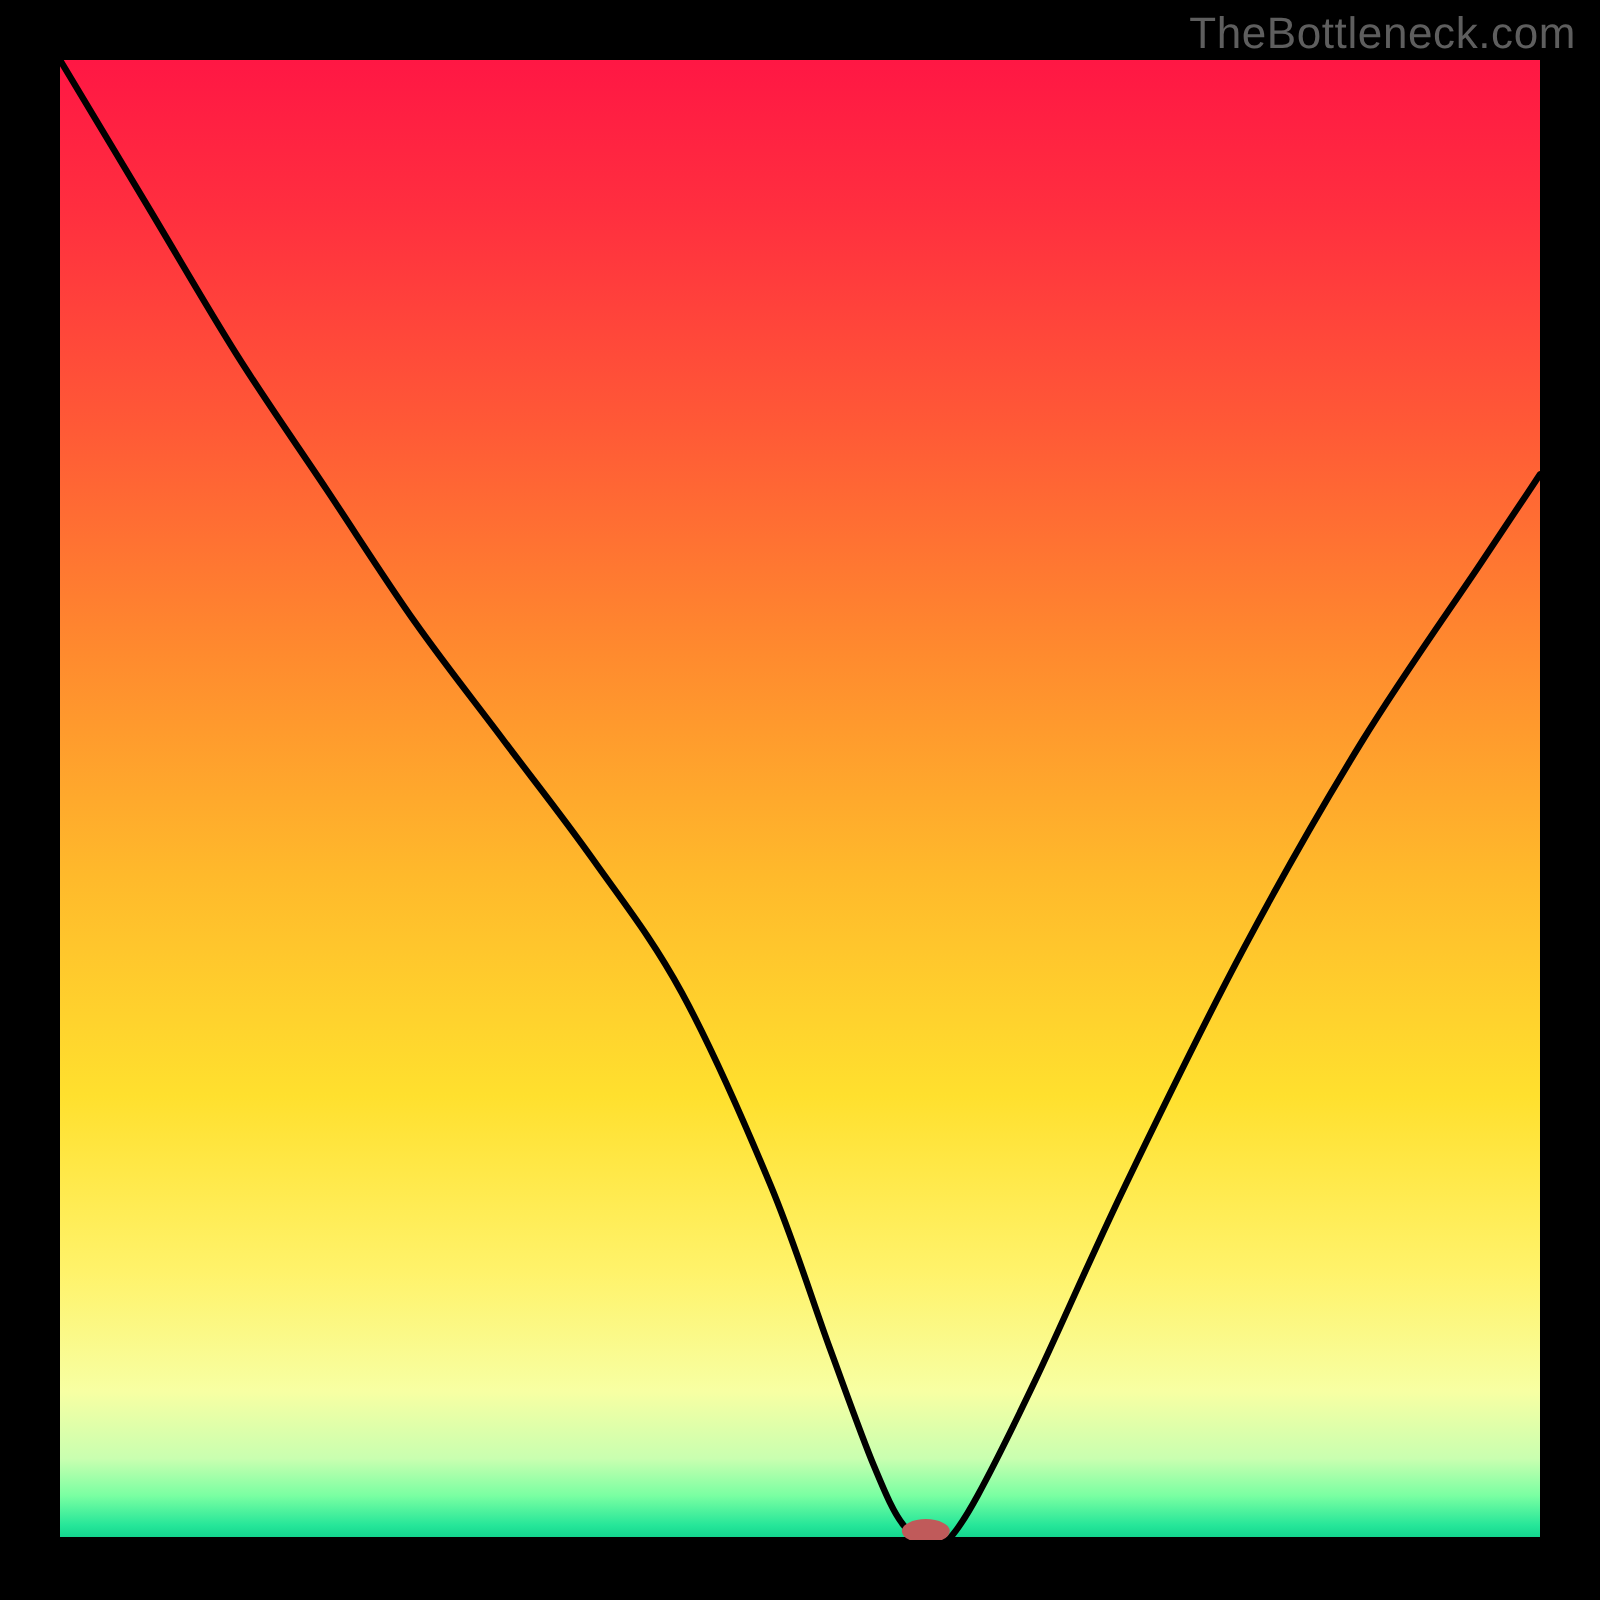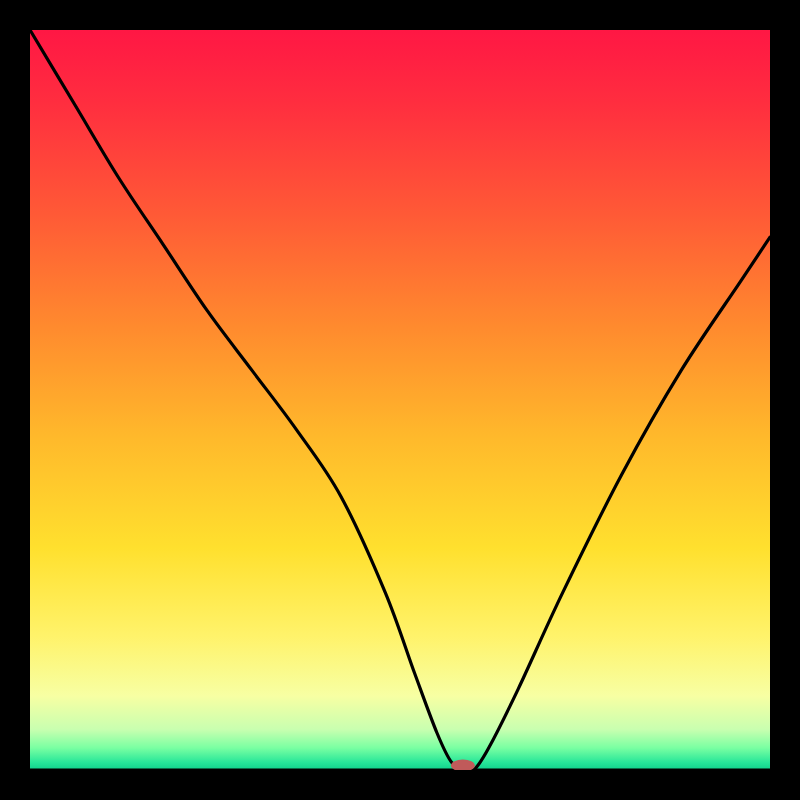--- a/index.html
+++ b/index.html
@@ -38,20 +38,21 @@
     display: block;
     width: 100%;
     height: 100%;
   }
 </style>
 </head>
 <body>
 
 <div class="frame">
 
+  <div class="watermark">TheBottleneck.com</div>
 
   <div class="plot-area">
     <svg viewBox="0 0 740 740" preserveAspectRatio="none">
       <defs>
         <linearGradient id="bg-grad" x1="0" y1="0" x2="0" y2="1">
         <stop offset="0%" stop-color="#ff1744"></stop>
             <stop offset="10%" stop-color="#ff2e3f"></stop>
             <stop offset="25%" stop-color="#ff5a36"></stop>
             <stop offset="40%" stop-color="#ff8a2e"></stop>
             <stop offset="55.00000000000001%" stop-color="#ffb92b"></stop>

